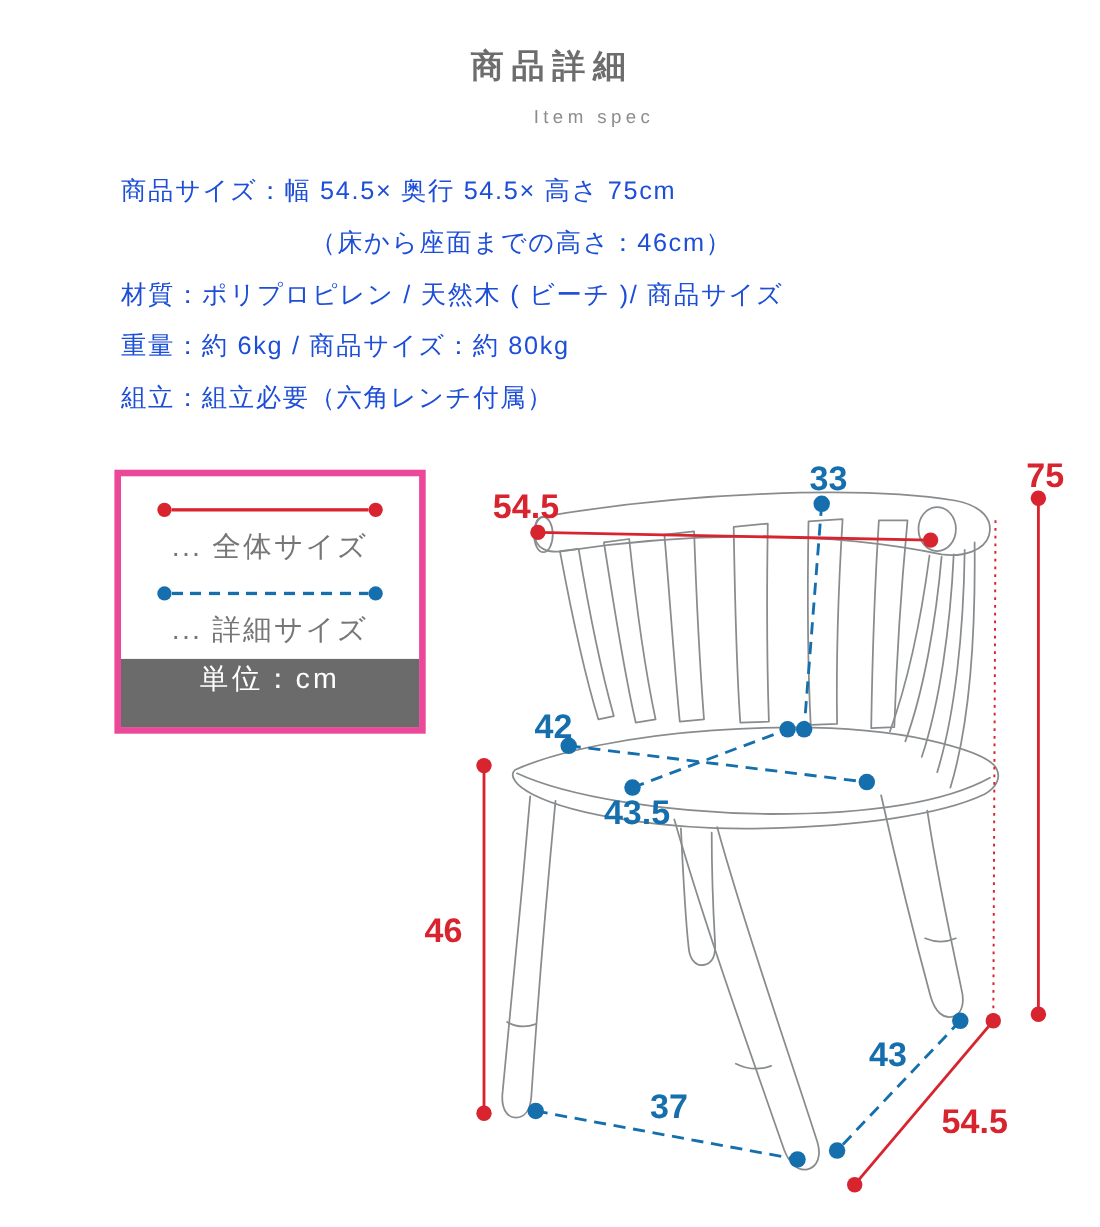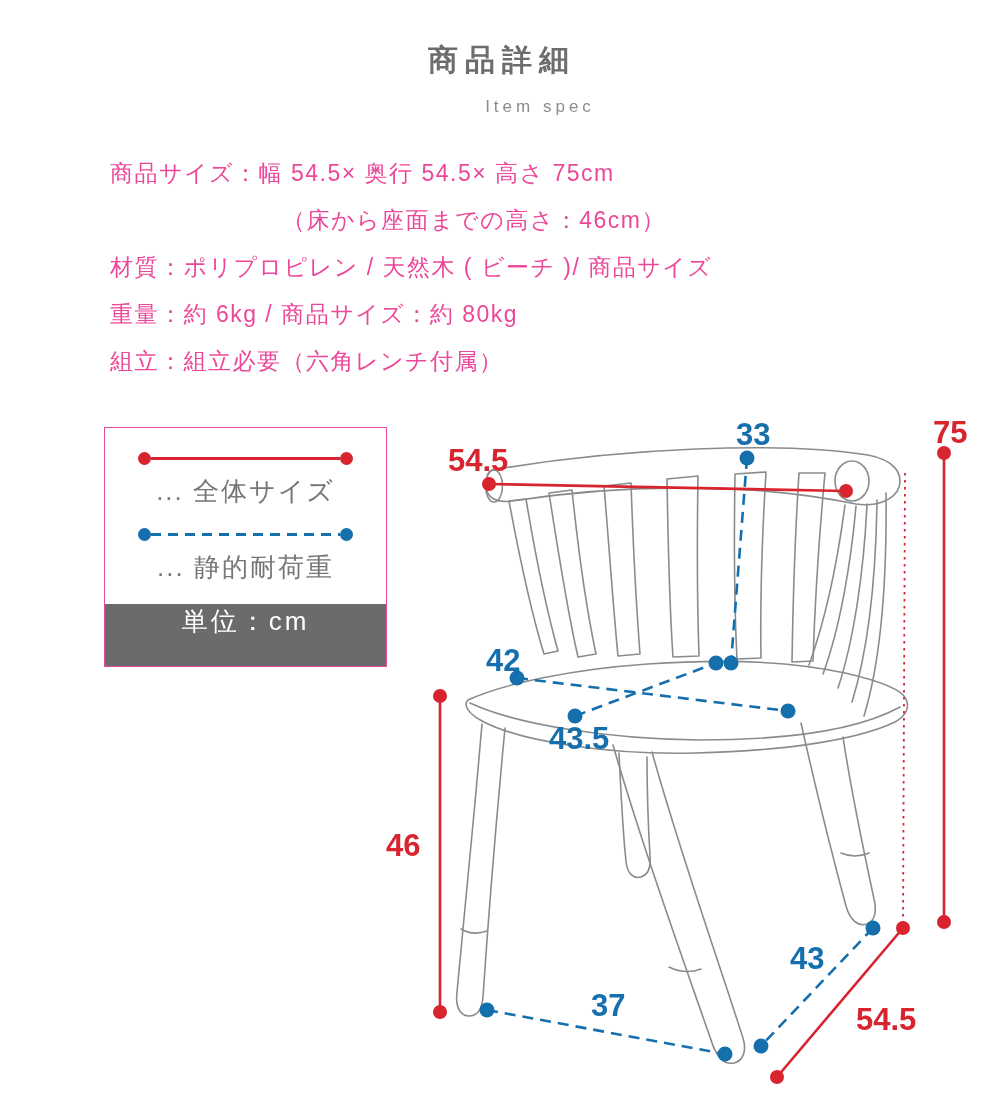--- a/index.html
+++ b/index.html
@@ -5,26 +5,26 @@
   html,body{margin:0;padding:0;background:#ffffff;}
   .page{position:relative;width:1000px;height:1115px;background:#ffffff;overflow:hidden;
         font-family:"Liberation Sans",sans-serif;}
   
   .title{position:absolute;top:40px;left:2px;width:100%;text-align:center;
          font-size:30px;font-weight:600;letter-spacing:7px;color:#6d6d6d;}
   .subtitle{position:absolute;top:97px;left:0;width:100%;text-align:center;
             font-size:17px;letter-spacing:4px;color:#8c8c8c;margin-left:40px;}
   
   .specs{position:absolute;top:150px;left:110px;width:860px;
-         font-size:23px;color:#ec4899;letter-spacing:1.5px;}
+         font-size:23px;color:#1d4ed8;letter-spacing:1.5px;}
   .spec-line{height:47px;line-height:47px;white-space:nowrap;}
   .spec-line.indent{padding-left:172px;}
   
   .legend{position:absolute;left:104px;top:427px;width:283px;height:240px;
-          border:1px solid #ec4899;box-sizing:border-box;background:#ffffff;}
+          border:6px solid #ec4899;box-sizing:border-box;background:#ffffff;}
   .legend-line{position:absolute;left:33px;right:33px;height:13px;
                display:flex;align-items:center;}
   .legend-line .dot{width:13px;height:13px;border-radius:50%;flex:0 0 auto;}
   .legend-line .rule{flex:1;height:3px;}
   .legend-line.red{top:24px;}
   .legend-line.red .dot{background:#d7242e;}
   .legend-line.red .rule{background:#d7242e;}
   .legend-line.blue{top:100px;}
   .legend-line.blue .dot{background:#156fad;}
   .legend-line.blue .rule{background:
@@ -69,21 +69,21 @@
       <span class="dot"></span>
       <span class="rule"></span>
       <span class="dot"></span>
     </div>
     <div class="legend-label l1">... 全体サイズ</div>
     <div class="legend-line blue">
       <span class="dot"></span>
       <span class="rule"></span>
       <span class="dot"></span>
     </div>
-    <div class="legend-label l2">... 静的耐荷重</div>
+    <div class="legend-label l2">... 詳細サイズ</div>
     <div class="legend-unit">
       <span>単位：cm</span>
     </div>
   </aside>
 
   <svg class="figure" viewBox="380 400 620 715">
 
     <g class="chair">
       <path d="M492 470 C 620 448, 782 441, 868 455 C 894 460, 903 473, 899 487
                C 895 500, 876 507, 856 504 C 740 480, 610 486, 512 501

